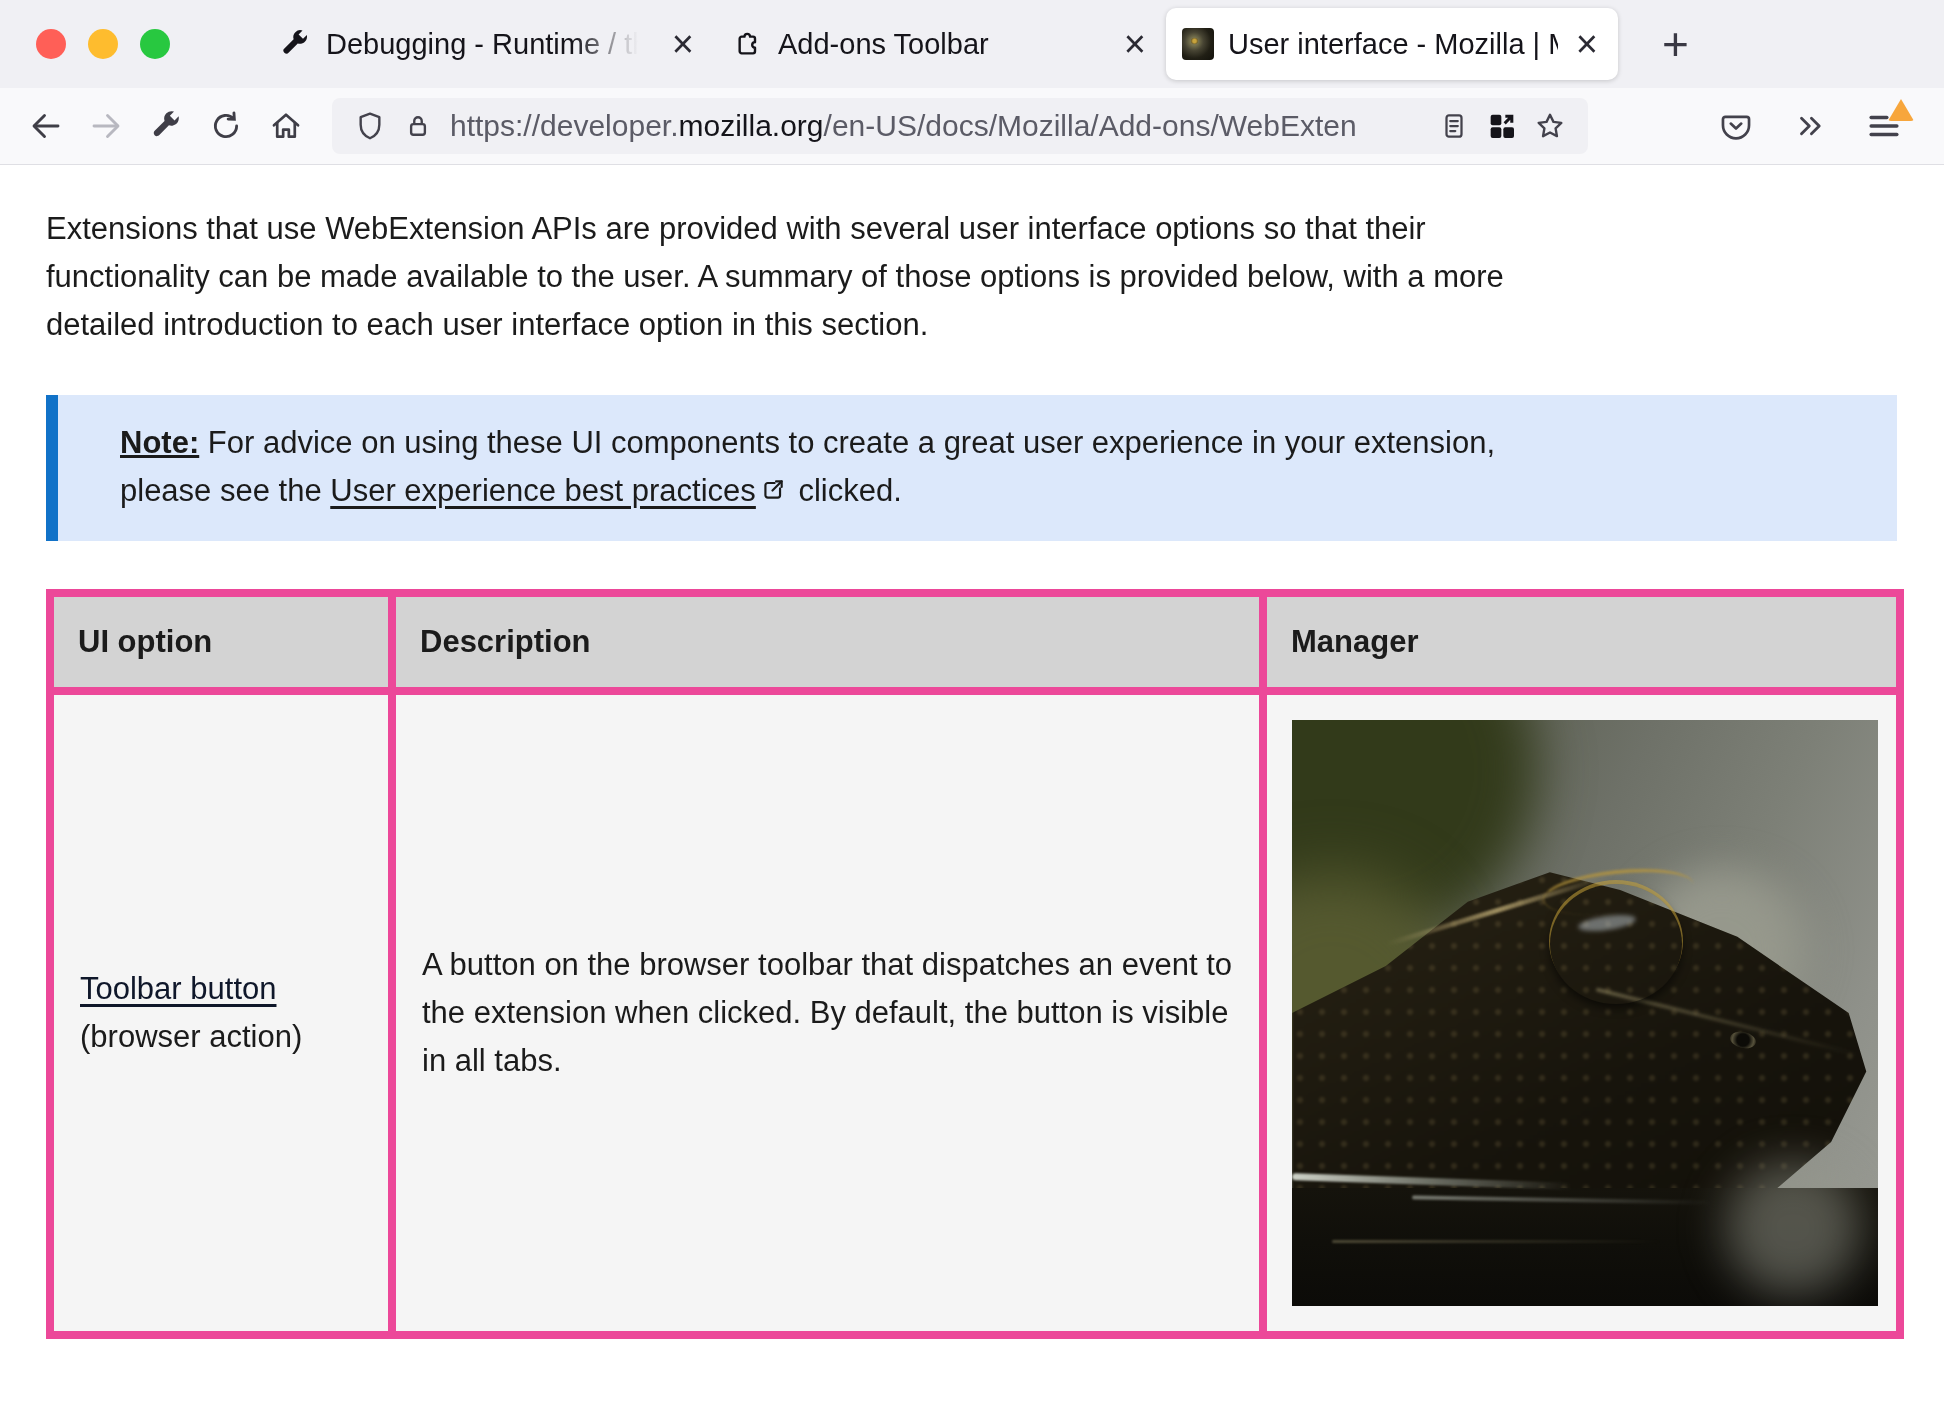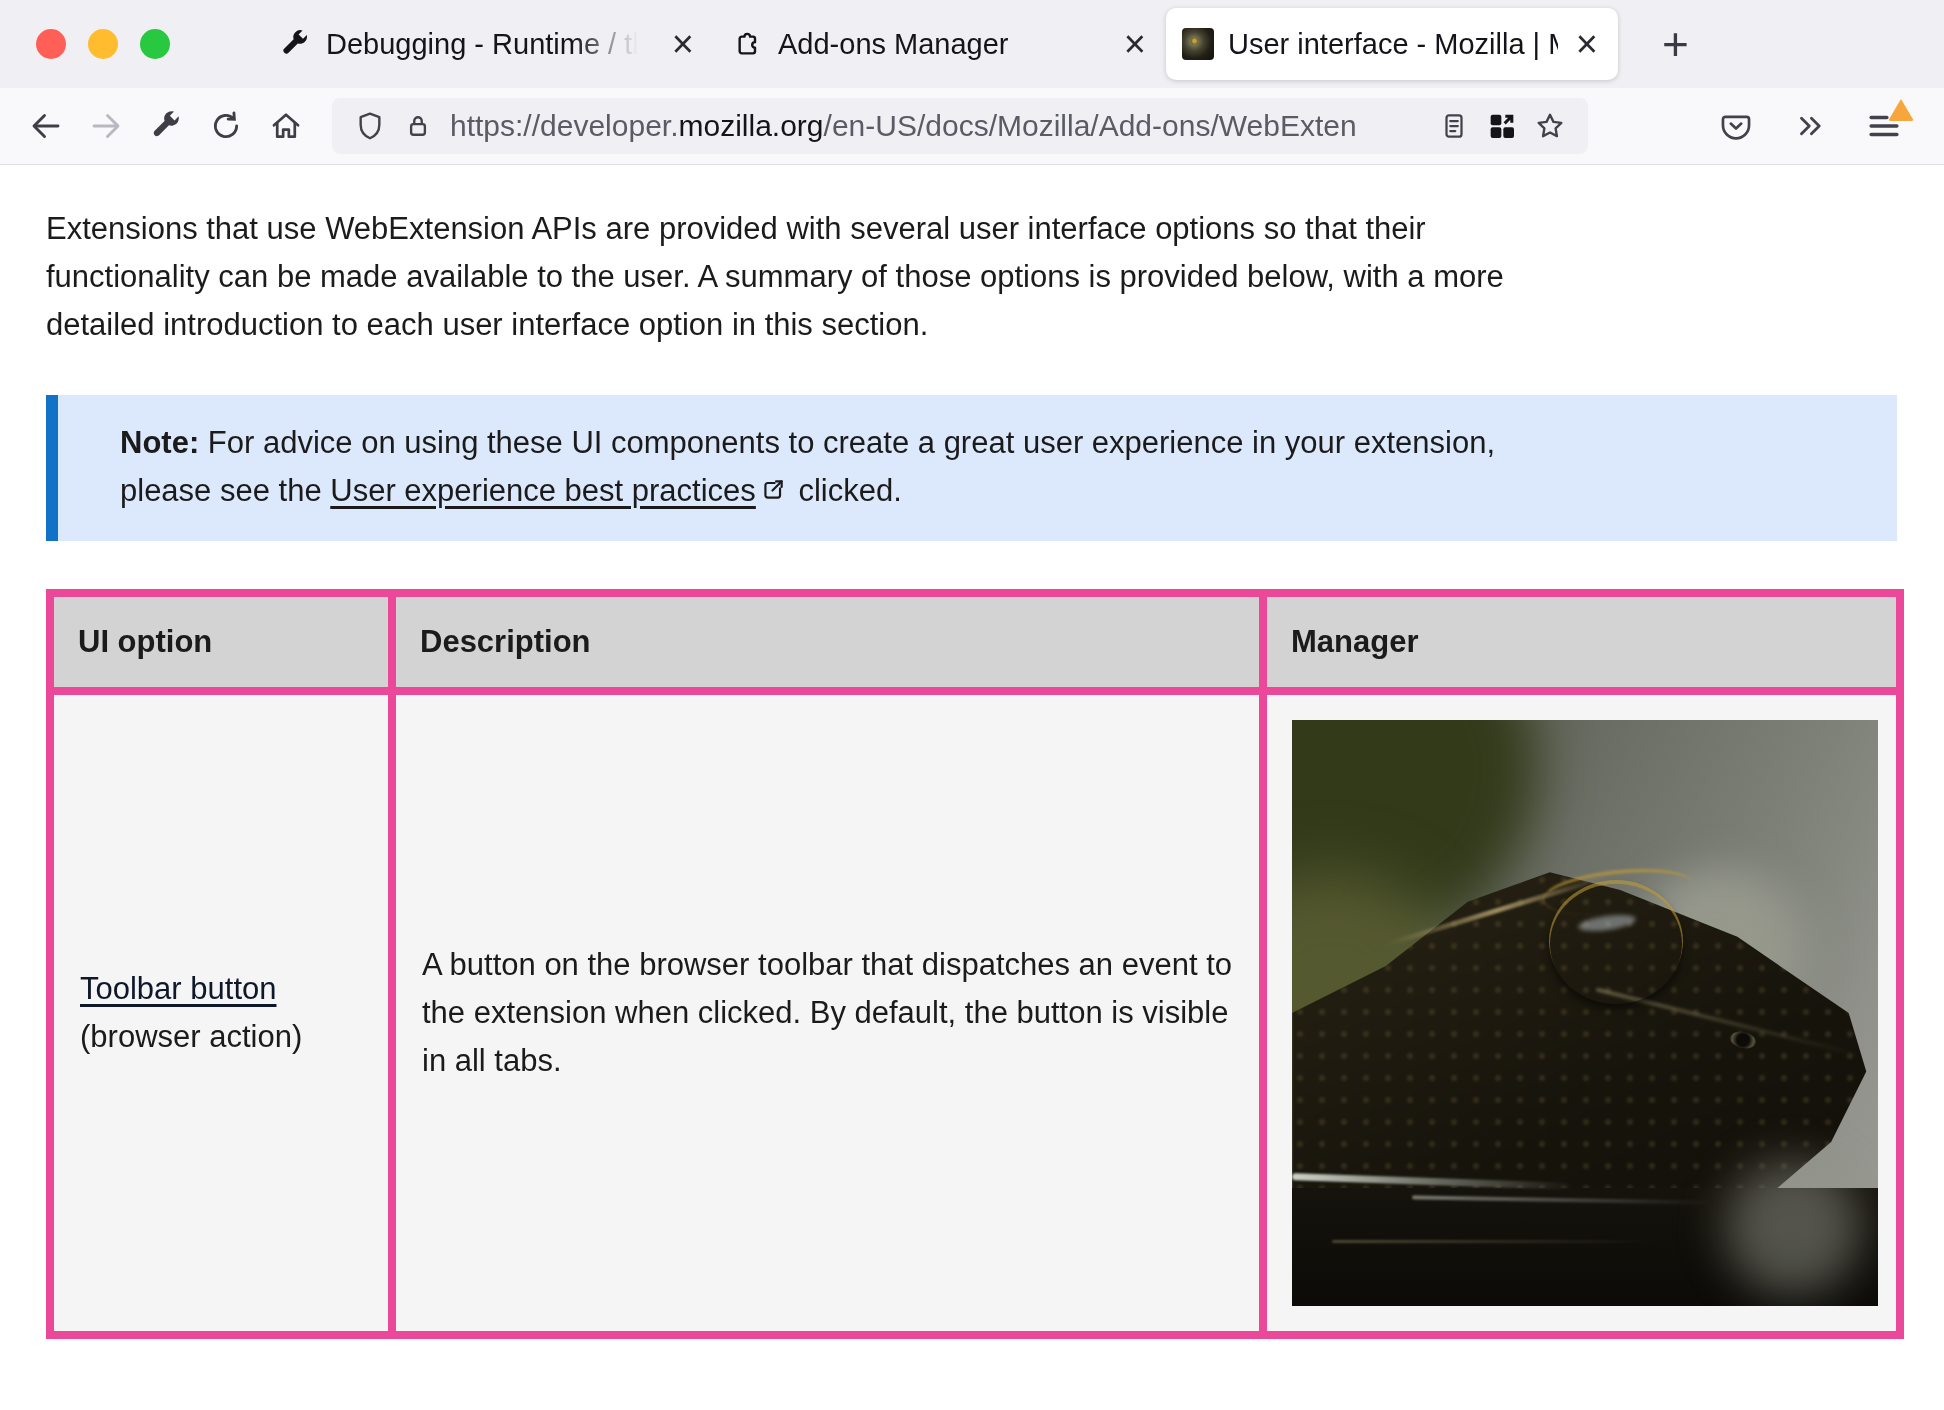--- a/index.html
+++ b/index.html
@@ -54,21 +54,21 @@
 
   
   .content{padding:0 46px;background:#fff;}
   h1.page-title{font-family:"DejaVu Serif", serif;font-weight:700;font-size:82px;line-height:88px;
       margin:24px 0 0 0;color:#1b1b1b;letter-spacing:-1px;}
   p.intro{font-size:31px;line-height:48px;margin:40px 0 0 0;max-width:1470px;color:#1b1b1b;}
 
   .note{margin-top:46px;width:1851px;box-sizing:border-box;background:#dce8fb;
         border-left:12px solid #1172c8;padding:24px 40px 24px 62px;}
   .note p{margin:0;font-size:31px;line-height:48px;max-width:1470px;}
-  .note .note-label{font-weight:bold;}
+  .note .note-label{font-weight:bold;text-decoration:underline;}
   .note a{color:#1b1b1b;text-underline-offset:5px;}
   .ext-icon{display:inline-block;vertical-align:-2px;margin:0 4px;}
 
   table.doc-table{margin-top:48px;border-collapse:collapse;table-layout:fixed;width:1850px;font-size:31px;}
   .doc-table col.c1{width:342px;} .doc-table col.c2{width:871px;} .doc-table col.c3{width:637px;}
   .doc-table th,.doc-table td{border:8px solid #ec4899;box-sizing:border-box;margin-left:8px;}
   .doc-table th{background:#d3d3d3;height:98px;text-align:left;vertical-align:middle;
        padding:0 24px;font-weight:bold;color:#1b1b1b;}
   .doc-table td{background:#f5f5f5;vertical-align:middle;padding:25px;}
   .doc-table td.desc-cell{padding:0 26px;line-height:48px;}
@@ -144,21 +144,21 @@
         <span class="tab-title fade-gray">Debugging - Runtime / this-firefox</span>
         <span class="tab-close">×</span>
       </div>
 
       <div class="tab">
         <span class="tab-icon">
           <svg width="32" height="32" viewBox="0 0 24 24" fill="none" stroke="#15141a" stroke-width="1.8" stroke-linejoin="round">
             <path d="M8 6.5h2.1a2.1 2.1 0 1 1 4.2 0h2.2A1.5 1.5 0 0 1 18 8v2.6a2.1 2.1 0 1 0 0 4.2V17.5a1.5 1.5 0 0 1-1.5 1.5H8A1.5 1.5 0 0 1 6.5 17.5V8A1.5 1.5 0 0 1 8 6.5z"></path>
           </svg>
         </span>
-        <span class="tab-title">Add-ons Manager</span>
+        <span class="tab-title">Add-ons Toolbar</span>
         <span class="tab-close">×</span>
       </div>
 
       <div class="tab active">
         <span class="favicon"></span>
         <span class="tab-title">User interface - Mozilla | MDN</span>
         <span class="tab-close">×</span>
       </div>
     </div>
 

